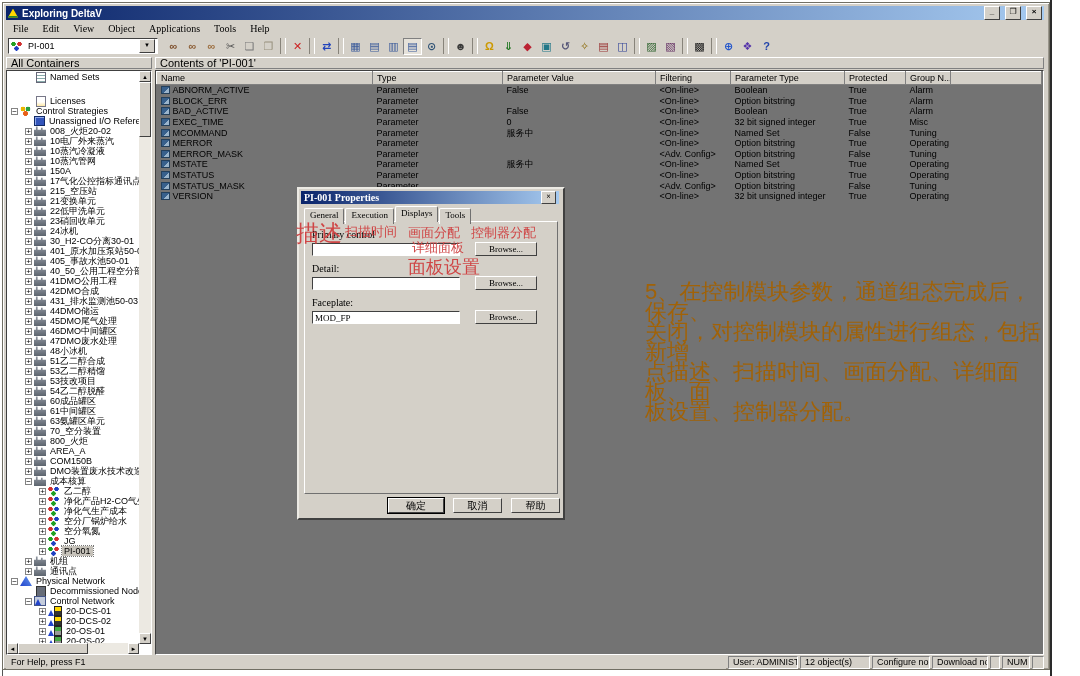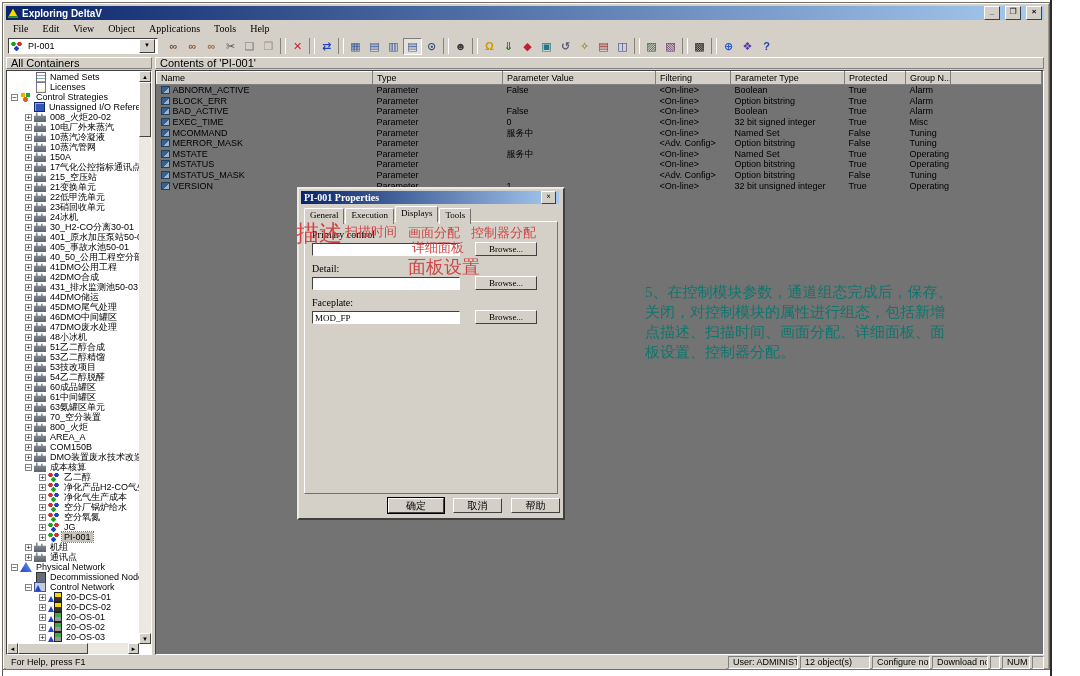--- a/index.html
+++ b/index.html
@@ -149,22 +149,22 @@
 
   
   .anno{position:absolute;z-index:20;color:#cf4545;white-space:nowrap;
       font-family:"Liberation Serif","DejaVu Serif",serif}
   #anno-desc{left:296px;top:218px;font-size:23px}
   #anno-scan{left:345px;top:223px;font-size:13px}
   #anno-disp{left:408px;top:224px;font-size:13px}
   #anno-ctrl{left:471px;top:224px;font-size:13px}
   #anno-detail{left:412px;top:239px;font-size:13px}
   #anno-panel{left:408px;top:255px;font-size:18px}
-  #note{position:absolute;left:645px;top:282px;width:404px;z-index:20;color:#0f766e;
-      font-size:15px;line-height:20px;font-family:Liberation Serif, serif}
+  #note{position:absolute;left:645px;top:282px;width:404px;z-index:20;color:#a16207;
+      font-size:22px;line-height:20px;font-family:Liberation Sans, sans-serif}
 </style>
 </head>
 <body>
 
 <div id="page-line-right"></div>
 <div id="page-line-left"></div>
 
 <div id="win">
 
   <div class="titlebar">
@@ -280,21 +280,21 @@
 
   <div id="tree-panel">
     <div class="tree-rows">
 
         <div class="tree-row" style="padding-left: 18px;">
           <span class="exp"></span>
           <span class="ti ti-list"></span>
           <span class="tl">Named Sets</span>
         </div>
 
-        <div class="tree-row" style="padding-left: 18px;">
+        <div class="tree-row" style="padding-left: 18px; margin-top: 14px;">
           <span class="exp"></span>
           <span class="ti ti-cert"></span>
           <span class="tl">Licenses</span>
         </div>
 
         <div class="tree-row" style="padding-left: 4px;">
           <span class="exp">−</span>
           <span class="ti ti-strat"></span>
           <span class="tl">Control Strategies</span>
         </div>
@@ -719,20 +719,30 @@
             <td><span class="pi pi-param"></span><span>MCOMMAND</span></td>
             <td>Parameter</td>
             <td>服务中</td>
             <td>&lt;On-line&gt;</td>
             <td>Named Set</td>
             <td>False</td>
             <td>Tuning</td>
             <td></td>
           </tr>
 
+          <tr>
+            <td><span class="pi pi-param"></span><span>MERROR</span></td>
+            <td>Parameter</td>
+            <td></td>
+            <td>&lt;On-line&gt;</td>
+            <td>Option bitstring</td>
+            <td>True</td>
+            <td>Operating</td>
+            <td></td>
+          </tr>
 
           <tr>
             <td><span class="pi pi-param"></span><span>MERROR_MASK</span></td>
             <td>Parameter</td>
             <td></td>
             <td>&lt;Adv. Config&gt;</td>
             <td>Option bitstring</td>
             <td>False</td>
             <td>Tuning</td>
             <td></td>

